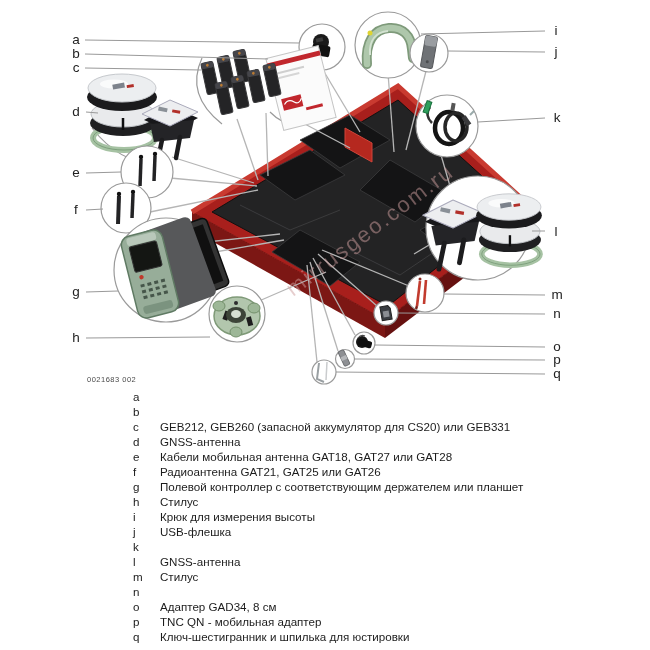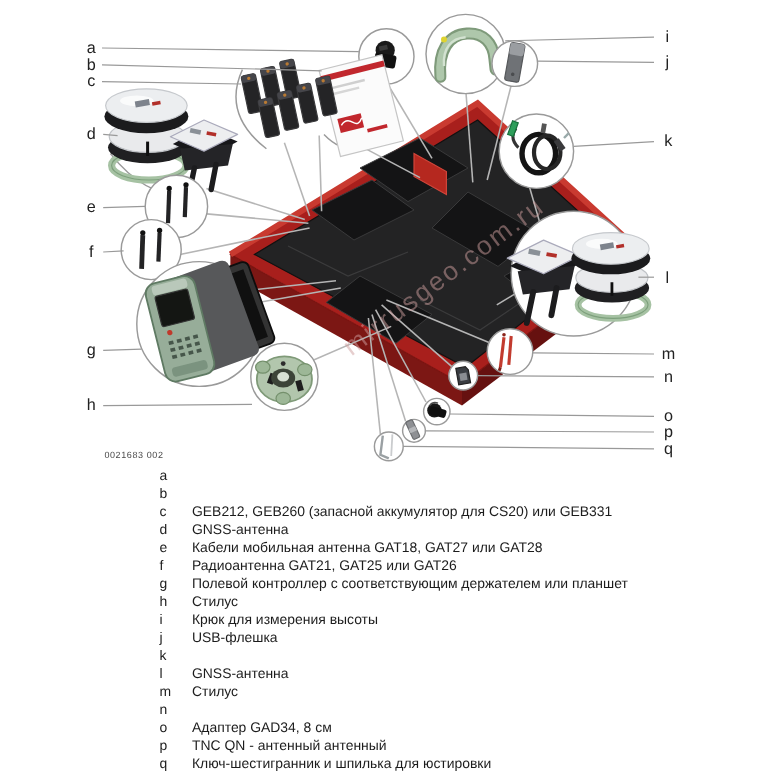--- a/index.html
+++ b/index.html
@@ -355,20 +355,20 @@
       </div>
   <div class="lrow">
         <div class="lletter">n</div>
       </div>
   <div class="lrow">
         <div class="lletter">o</div>
         <div class="ltext">Адаптер GAD34, 8 см</div>
       </div>
   <div class="lrow">
         <div class="lletter">p</div>
-        <div class="ltext">TNC QN - антенный антенный</div>
+        <div class="ltext">TNC QN - мобильная адаптер</div>
       </div>
   <div class="lrow">
         <div class="lletter">q</div>
         <div class="ltext">Ключ-шестигранник и шпилька для юстировки</div>
       </div>
 </div>
 </div>
 
 </body></html>

